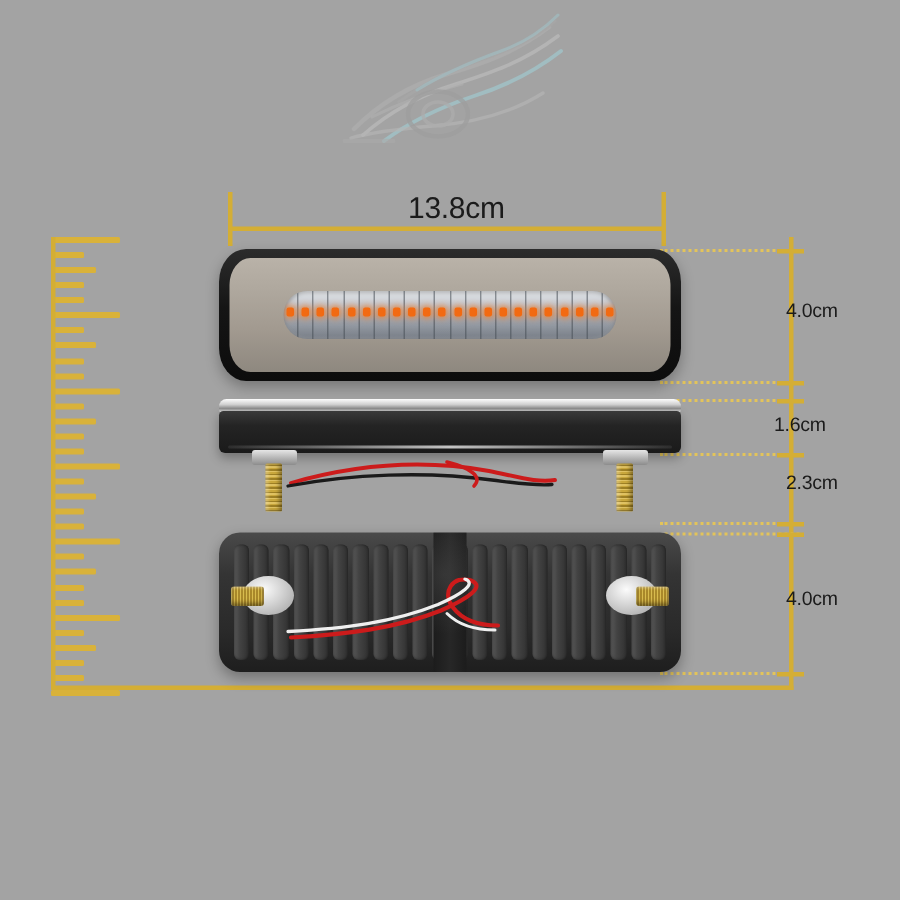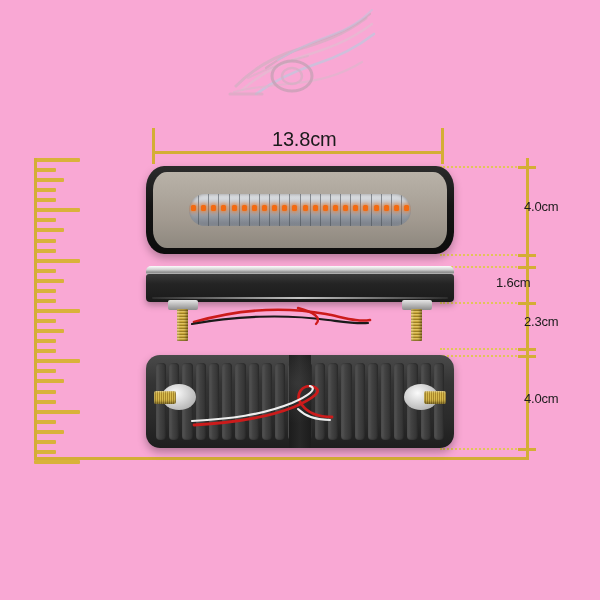--- a/index.html
+++ b/index.html
@@ -7,21 +7,21 @@
     padding: 0;
     background: #ffffff;
   }
   body {
     font-family: "Liberation Sans", sans-serif;
   }
   #stage {
     position: relative;
     width: 600px;
     height: 600px;
-    background: #f9a8d4;
+    background: #a3a3a3;
     overflow: hidden;
   }
 
   
   #logo {
     position: absolute;
     left: 222px;
     top: 2px;
     width: 160px;
     height: 104px;
@@ -352,21 +352,21 @@
 
   <div class="dim-tick-h" style="left:518px; top:166px; width:18px;"></div>
   <div class="dim-tick-h" style="left:518px; top:254px; width:18px;"></div>
   <div class="dim-tick-h" style="left:518px; top:266px; width:18px;"></div>
   <div class="dim-tick-h" style="left:518px; top:302px; width:18px;"></div>
   <div class="dim-tick-h" style="left:518px; top:348px; width:18px;"></div>
   <div class="dim-tick-h" style="left:518px; top:355px; width:18px;"></div>
   <div class="dim-tick-h" style="left:518px; top:448px; width:18px;"></div>
 
   <div class="dim-label" style="left:524px; top:199px;">4.0cm</div>
-  <div class="dim-label" style="left:496px; top:275px;">1.6cm</div>
+  <div class="dim-label" style="left:516px; top:275px;">1.6cm</div>
   <div class="dim-label" style="left:524px; top:314px;">2.3cm</div>
   <div class="dim-label" style="left:524px; top:391px;">4.0cm</div>
 
   <div class="part" id="lens">
     <div id="lens-face">
       <div id="lens-window">
           <div class="led-cell">
             <div class="led-dot" style="background: rgb(242, 106, 18);"></div>
           </div>
           <div class="led-cell">

